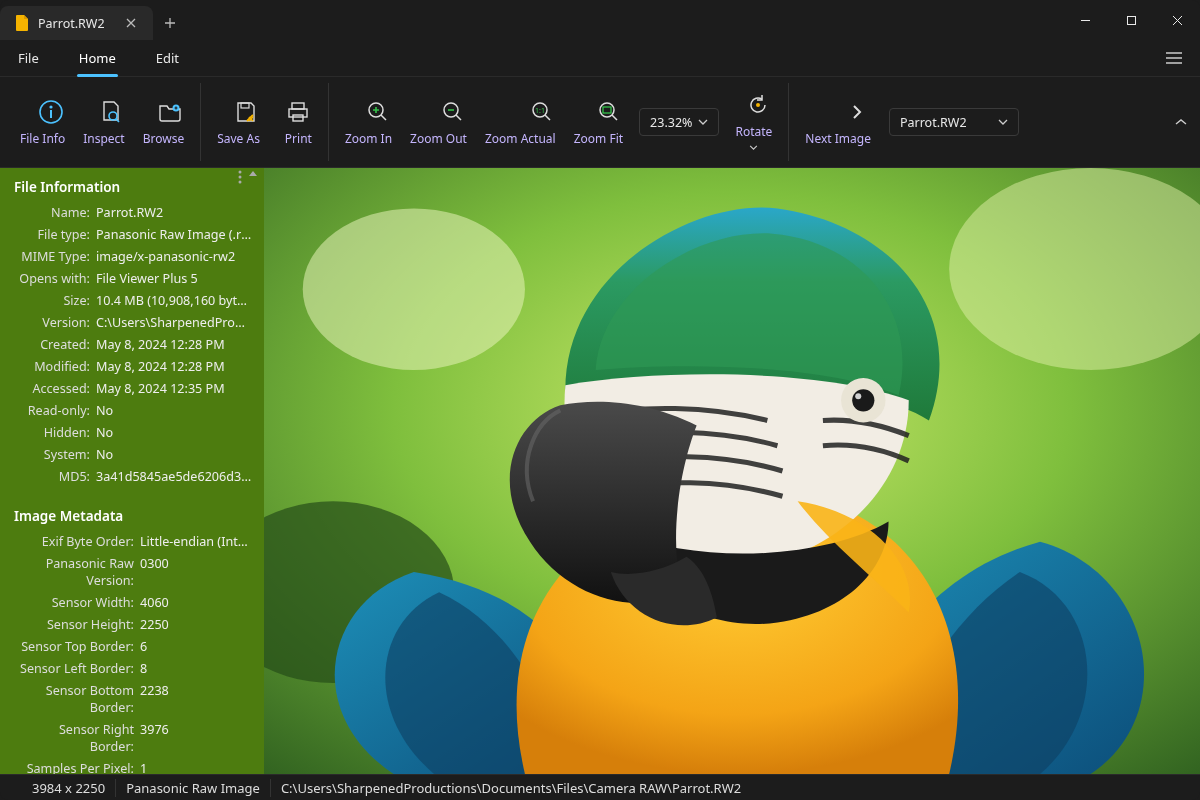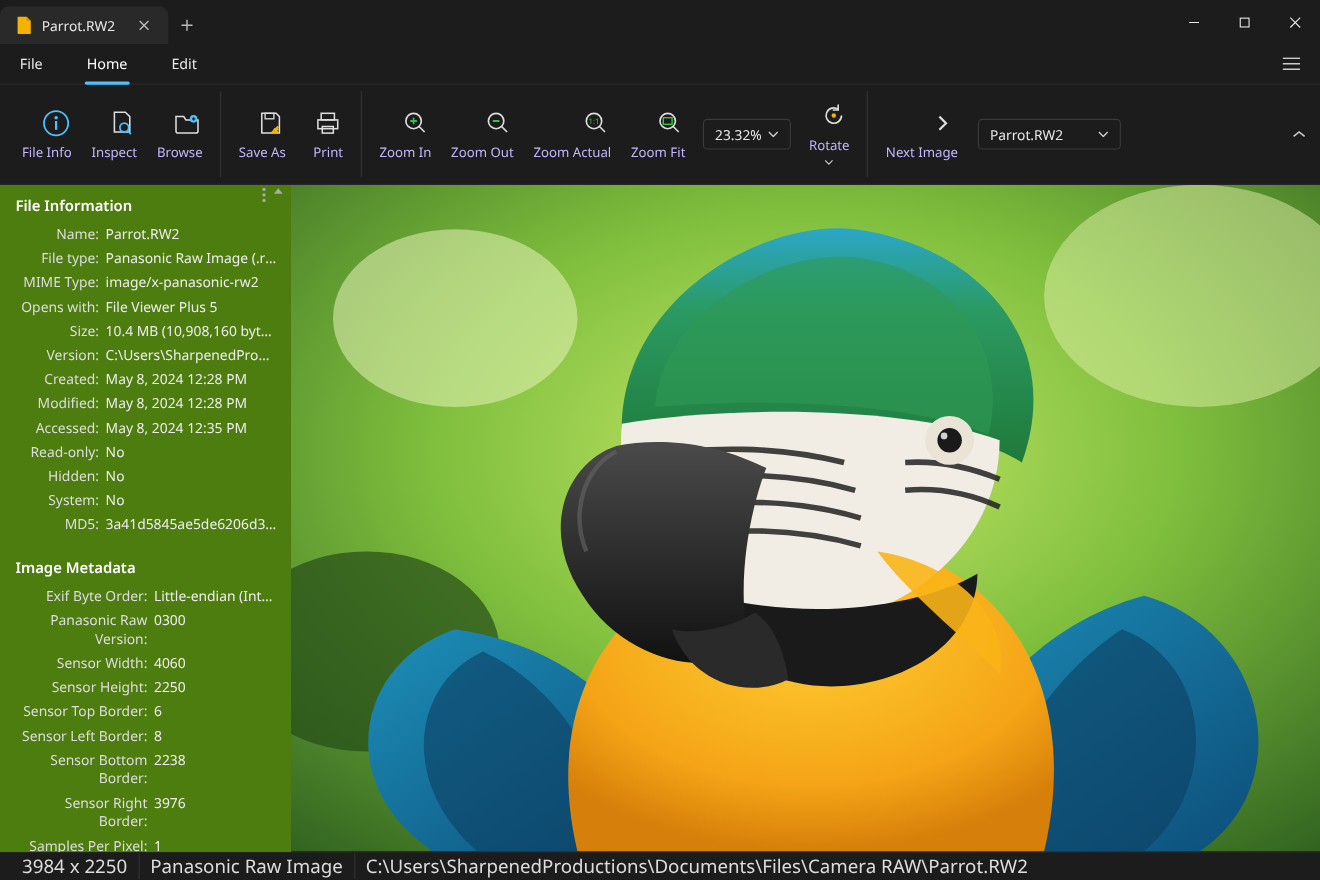--- a/index.html
+++ b/index.html
@@ -152,21 +152,21 @@
   background: #2b2b2b;
 }
 .parrot {
   position: absolute; inset: 0;
 }
 .parrot svg { width: 100%; height: 100%; display: block; }
 
 .statusbar {
   height: 26px; display: flex; align-items: center;
   background: #1c1c1c; border-top: 1px solid #2a2a2a;
-  font-size: 17px; color: #ddd; padding: 0 10px;
+  font-size: 13px; color: #ddd; padding: 0 22px;
 }
 .status-cell { padding: 0 10px; border-right: 1px solid #333; }
 .status-cell:last-child { border-right: none; }
 
 svg { display: block; }
 </style>
 </head>
 <body>
 
 <div class="titlebar">

